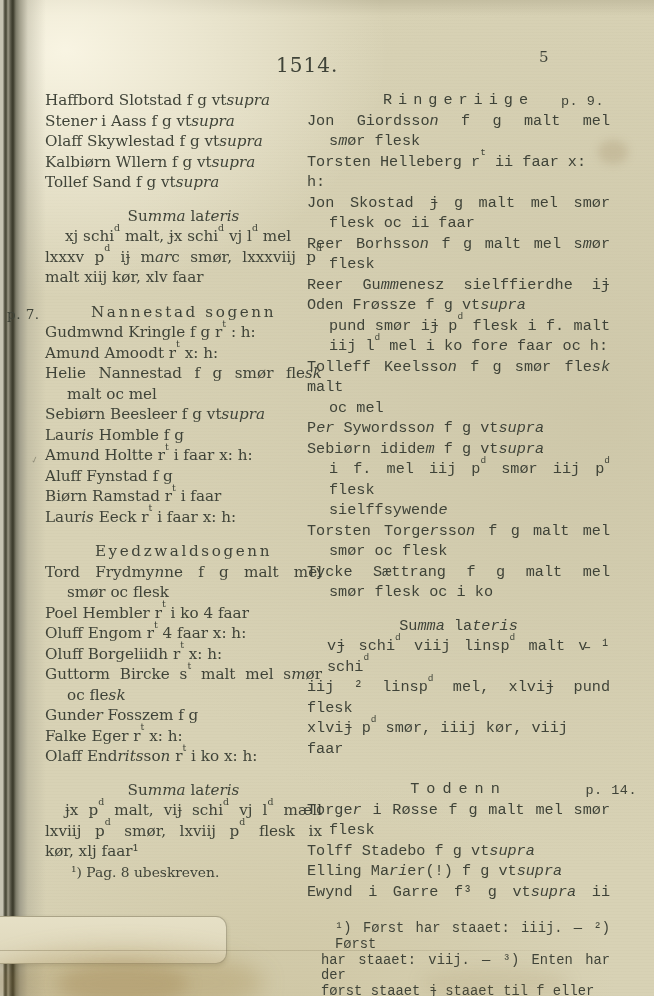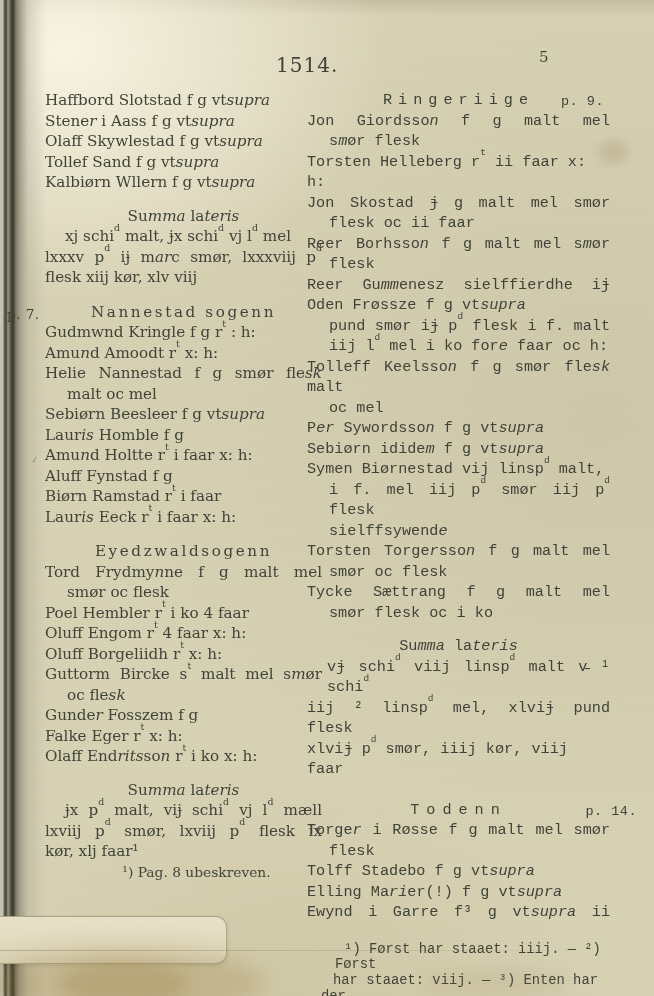--- a/index.html
+++ b/index.html
@@ -31,21 +31,21 @@
   .just{text-align:justify;text-align-last:justify;}
   .h{text-align:center;}
   .ls2{letter-spacing:2.6px;}
   .ls6{letter-spacing:6px;}
   .ls7{letter-spacing:7px;}
   .sh{text-align:center;}
   .gt13{margin-top:13px;}
   .gt14{margin-top:14px;}
   .gt20{margin-top:20px;}
   .gt12{margin-top:12px;}
-  .fn{font-size:13.8px;line-height:15.8px;min-height:15.8px;text-align:center;}
+  .fn{font-size:13.8px;line-height:15.8px;min-height:15.8px;}
   .fnl{padding-left:26px;margin-top:3px;}
   .fnr{padding-left:14px;}
   .fn.fi{padding-left:26px;}
   .fnr.fi{padding-left:28px;margin-top:19px;}
   sup{font-size:0.62em;line-height:0;position:relative;top:-0.45em;letter-spacing:0;}
   i{font-style:italic;}
   .marg{position:absolute;font-size:13.5px;letter-spacing:0.5px;font-style:normal;top:2px;white-space:nowrap;text-align:right;}
   .marg-left{left:-38px;}
   .marg-right{right:6px;}
   .marg-right2{right:-27px;}
@@ -67,26 +67,26 @@
 <body>
 
 <div class="scan">
   <div class="binding"></div>
   <div class="runhead">1514.</div>
   <div class="pagenum">5</div>
   <div class="col col-left" id="col-left">
       <div class="ln ">Haffbord Slotstad f g vt<i>supra</i></div>
       <div class="ln ">Stene<i>r</i> i Aass f g vt<i>supra</i></div>
       <div class="ln ">Olaff Skywlestad f g vt<i>supra</i></div>
+      <div class="ln ">Kalbiørn Wllern f g vt<i>supra</i></div>
       <div class="ln ">Tollef Sand f g vt<i>supra</i></div>
-      <div class="ln ">Kalbiørn Wllern f g vt<i>supra</i></div>
       <div class="ln sh gt13">Su<i>mma</i> la<i>teris</i></div>
       <div class="ln fi">xj schi<sup>d</sup> malt, ɉx schi<sup>d</sup> vj l<sup>d</sup> mel</div>
       <div class="ln just">lxxxv p<sup>d</sup> iɉ m<i>ar</i>c smør, lxxxviij p<sup>d</sup></div>
-      <div class="ln ">flesk xiij kør, xlv viij</div>
+      <div class="ln ">malt xiij kør, xlv faar</div>
       <div class="ln h ls2 gt14">Nannestad sogenn<span class="marg marg-left">p. 7.</span></div>
       <div class="ln ">Gudmwnd Kringle f g r<sup>t</sup> : h:</div>
       <div class="ln ">Amu<i>n</i>d Amoodt r<sup>t</sup> x: h:</div>
       <div class="ln just">Helie Nannestad f g smør fle<i>sk</i></div>
       <div class="ln ind">malt oc mel</div>
       <div class="ln ">Sebiørn Beesleer f g vt<i>supra</i></div>
       <div class="ln ">Laur<i>is</i> Homble f g</div>
       <div class="ln ">Amu<i>n</i>d Holtte r<sup>t</sup> i faar x: h:<span class="pmark">✓</span></div>
       <div class="ln ">Aluff Fynstad f g</div>
       <div class="ln ">Biørn Ramstad r<sup>t</sup> i faar</div>
@@ -118,21 +118,20 @@
       <div class="ln just">Reer Borhsso<i>n</i> f g malt mel s<i>m</i>ør</div>
       <div class="ln ind">flesk</div>
       <div class="ln just">Reer Gu<i>mm</i>enesz sielffierdhe iɉ</div>
       <div class="ln ">Oden Frøssze f g vt<i>supra</i></div>
       <div class="ln ind just">pund smør iɉ p<sup>d</sup> flesk i f. malt</div>
       <div class="ln ind">iij l<sup>d</sup> mel i ko for<i>e</i> faar oc h:</div>
       <div class="ln just">Tolleff Keelsso<i>n</i> f g smør fle<i>sk</i> malt</div>
       <div class="ln ind">oc mel</div>
       <div class="ln ">P<i>er</i> Sywordsso<i>n</i> f g vt<i>supra</i></div>
       <div class="ln ">Sebiørn idide<i>m</i> f g vt<i>supra</i></div>
-      <div class="ln ">Symen Biørnestad vij linsp<sup>d</sup> malt,</div>
       <div class="ln ind just">i f. mel iij p<sup>d</sup> smør iij p<sup>d</sup> flesk</div>
       <div class="ln ind">sielffsywend<i>e</i></div>
       <div class="ln just">Torsten Torge<i>r</i>sso<i>n</i> f g malt mel</div>
       <div class="ln ind">smør oc flesk</div>
       <div class="ln just">Tycke Sættrang f g malt mel</div>
       <div class="ln ind">smør flesk oc i ko</div>
       <div class="ln sh gt13">Su<i>mma</i> la<i>teris</i></div>
       <div class="ln fi just">vɉ schi<sup>d</sup> viij linsp<sup>d</sup> malt v̵ ¹ schi<sup>d</sup></div>
       <div class="ln just">iij ² linsp<sup>d</sup> mel, xlviɉ pund flesk</div>
       <div class="ln ">xlviɉ p<sup>d</sup> smør, iiij kør, viij faar</div>

